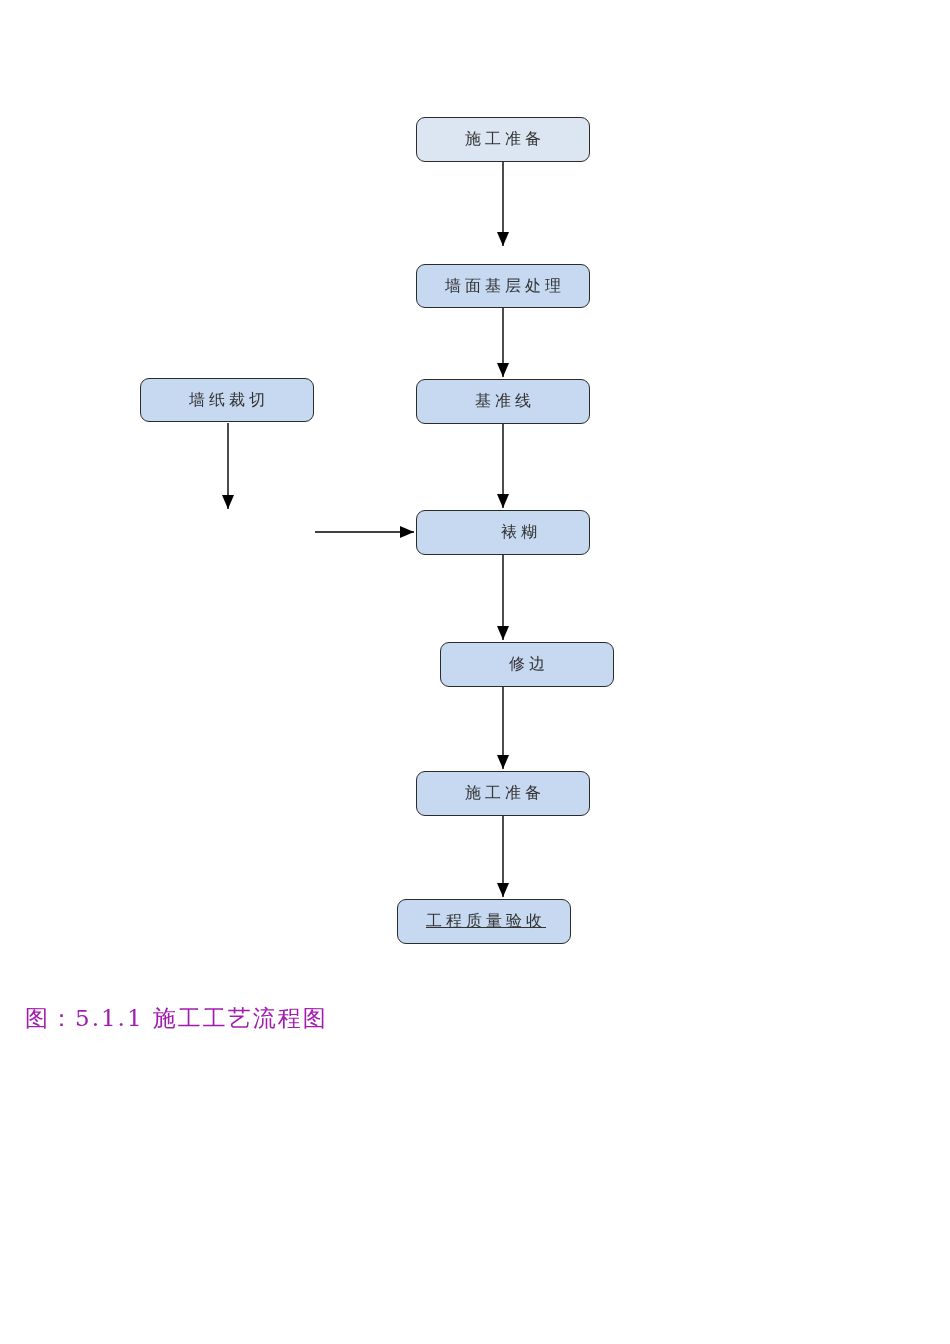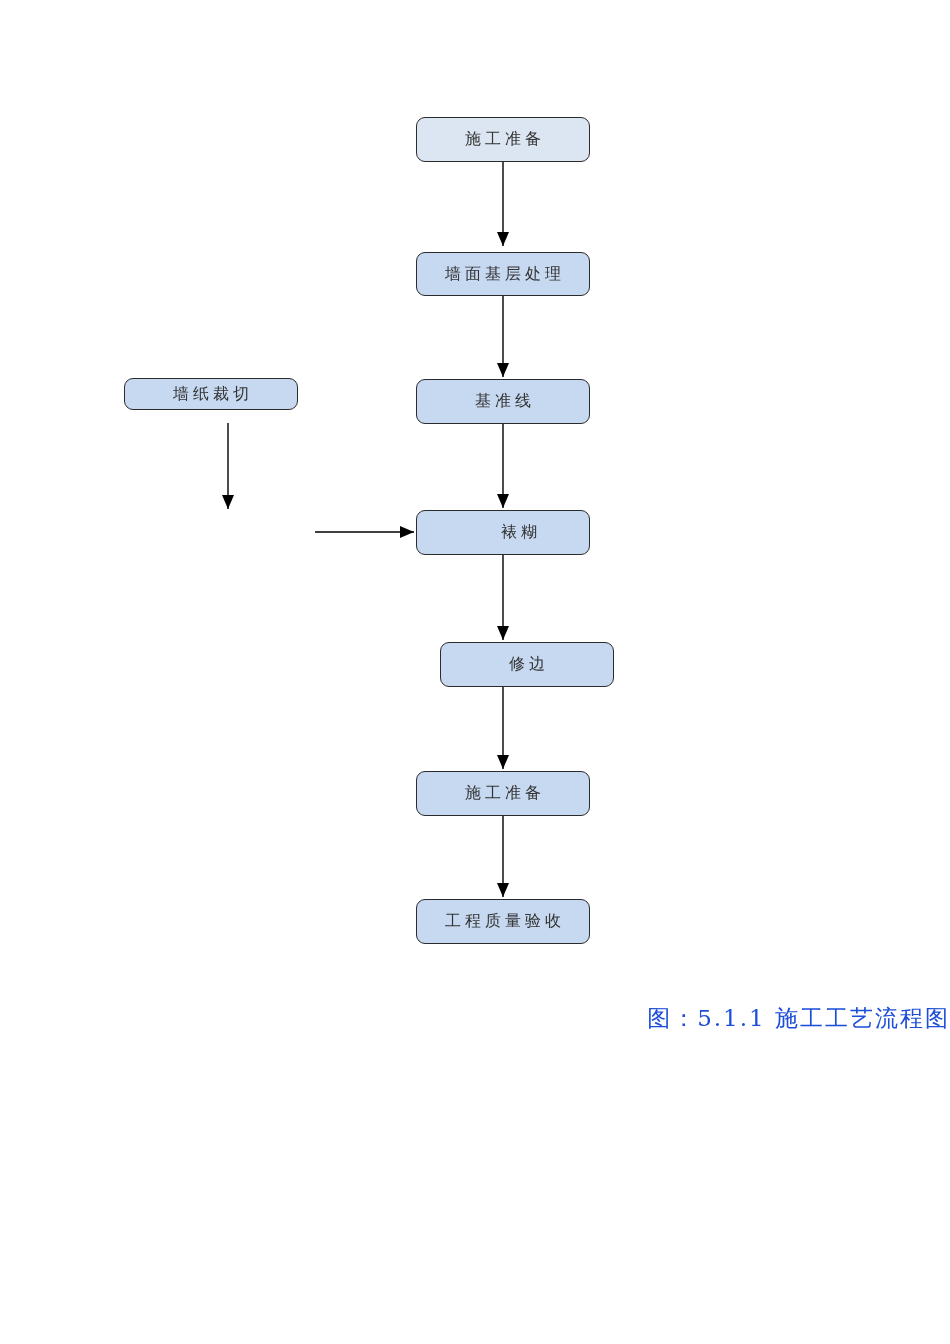--- a/index.html
+++ b/index.html
@@ -46,25 +46,25 @@
     white-space: nowrap;
   }
   .node.start {
     background: var(--box-fill-start, #dce6f2);
   }
   .caption {
     position: absolute;
     left: 0;
     right: 0;
     top: 1003px;
-    text-align: right;
+    text-align: left;
     text-indent: 25px;
     font-size: 23px;
     letter-spacing: 2px;
-    color: #1d4ed8;
+    color: #a21caf;
   }
 </style>
 </head>
 <body>
 
 <div class="canvas">
 
   <svg class="connectors" viewBox="0 0 950 1344" xmlns="http://www.w3.org/2000/svg">
     <defs>
       <marker id="ah" markerUnits="userSpaceOnUse" markerWidth="14" markerHeight="12" refX="14" refY="6" orient="auto">
@@ -76,30 +76,30 @@
     <line x1="503" y1="422" x2="503" y2="508" marker-end="url(#ah)"></line>
     <line x1="503" y1="553" x2="503" y2="640" marker-end="url(#ah)"></line>
     <line x1="503" y1="685" x2="503" y2="769" marker-end="url(#ah)"></line>
     <line x1="503" y1="814" x2="503" y2="897" marker-end="url(#ah)"></line>
     <line x1="228" y1="423" x2="228" y2="509" marker-end="url(#ah)"></line>
     <line x1="315" y1="532" x2="414" y2="532" marker-end="url(#ah)"></line>
   </svg>
 
   <div class="node start" style="left:416px; top:117px;">施工准备</div>
 
-  <div class="node" style="left:416px; top:252px; height:44px;">墙面基层处理</div>
+  <div class="node" style="left:416px; top:264px; height:44px;">墙面基层处理</div>
 
   <div class="node" style="left:416px; top:379px;">基准线</div>
 
   <div class="node" style="left:416px; top:510px;padding-left:36px;">裱糊</div>
 
   <div class="node" style="left:440px; top:642px;text-align:right;">修边</div>
 
   <div class="node" style="left:416px; top:771px;">施工准备</div>
 
-  <div class="node" style="left:416px; top:899px;">工程质量验收</div>
+  <div class="node" style="left:397px; top:899px;text-decoration:underline;">工程质量验收</div>
 
-  <div class="node" style="left:124px; top:378px; height:32px;">墙纸裁切</div>
+  <div class="node" style="left:140px; top:378px; height:44px;">墙纸裁切</div>
 
 
   <div class="caption">图：5.1.1 施工工艺流程图</div>
 
 </div>
 
 </body></html>

